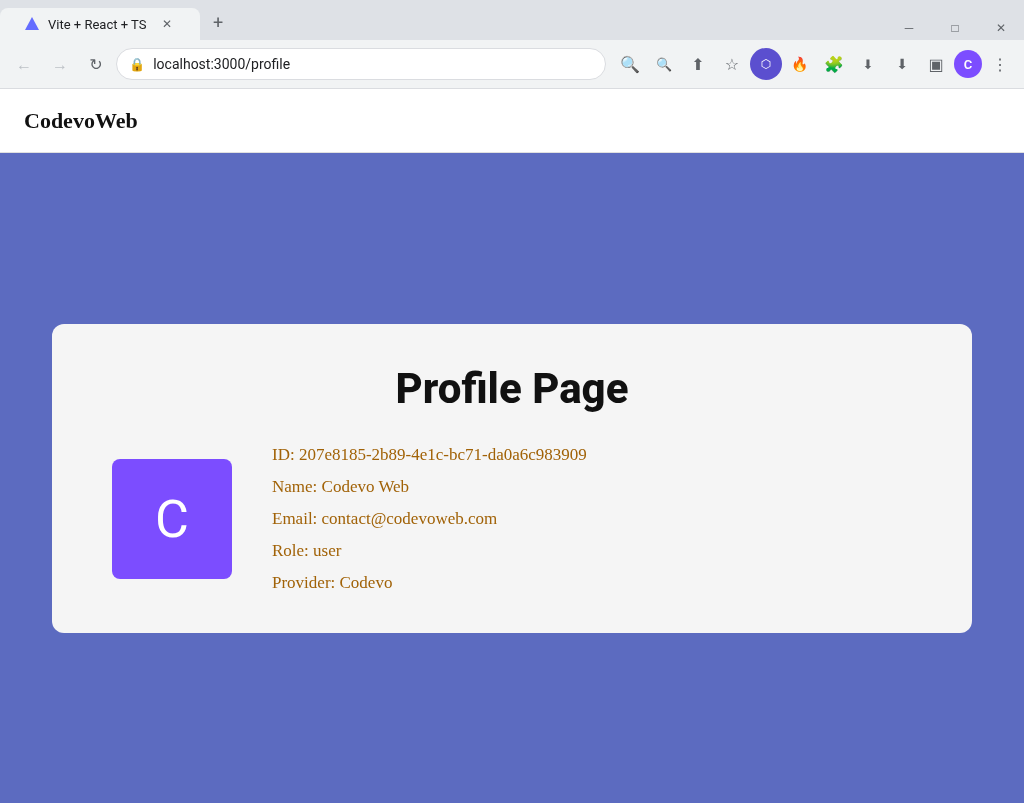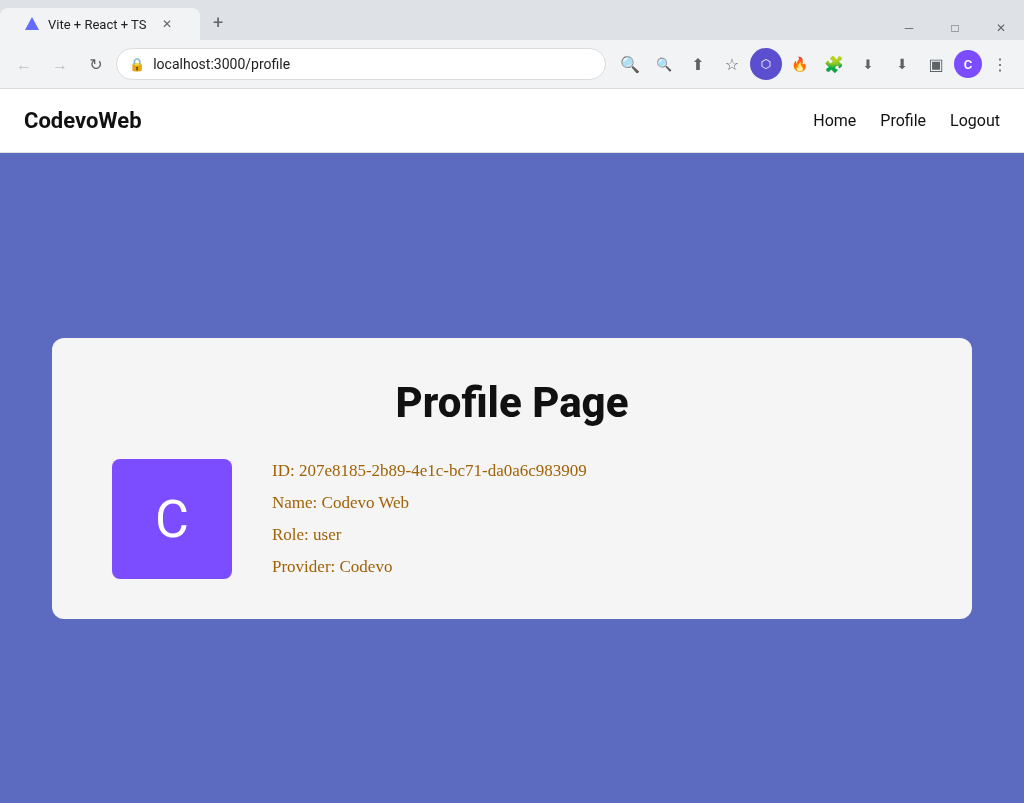--- a/index.html
+++ b/index.html
@@ -176,20 +176,21 @@
 
     
     .navbar {
       background: #fff;
       border-bottom: 1px solid #e0e0e0;
       display: flex;
       align-items: center;
       padding: 0 24px;
       height: 64px;
       flex-shrink: 0;
+      font-family: Liberation Serif, serif;
     }
 
     .brand {
       font-size: 22px;
       font-weight: 700;
       color: #111;
       flex: 1;
     }
 
     .nav-links {
@@ -310,34 +311,30 @@
       <div class="profile-avatar-small">C</div>
       <div class="toolbar-icon-btn">⋮</div>
     </div>
   </div>
 </div>
 
 <div class="app-wrapper">
 
   <nav class="navbar">
     <span class="brand">CodevoWeb</span>
-    <div class="nav-links">
-      <a class="nav-link">Home</a>
-      <a class="nav-link">Profile</a>
-      <a class="nav-link">Logout</a>
-    </div>
   </nav>
 
   <div class="main-content">
     <div class="profile-card">
       <h1 class="profile-card-title">Profile Page</h1>
       <div class="profile-info-section">
         <div class="profile-avatar-large">C</div>
         <div class="profile-details">
           <div class="profile-detail-item">ID: 207e8185-2b89-4e1c-bc71-da0a6c983909</div>
           <div class="profile-detail-item">Name: Codevo Web</div>
+          <div class="profile-detail-item">Email: contact@codevoweb.com</div>
           <div class="profile-detail-item">Role: user</div>
           <div class="profile-detail-item">Provider: Codevo</div>
         </div>
       </div>
     </div>
   </div>
 </div>
 
 </body></html>

